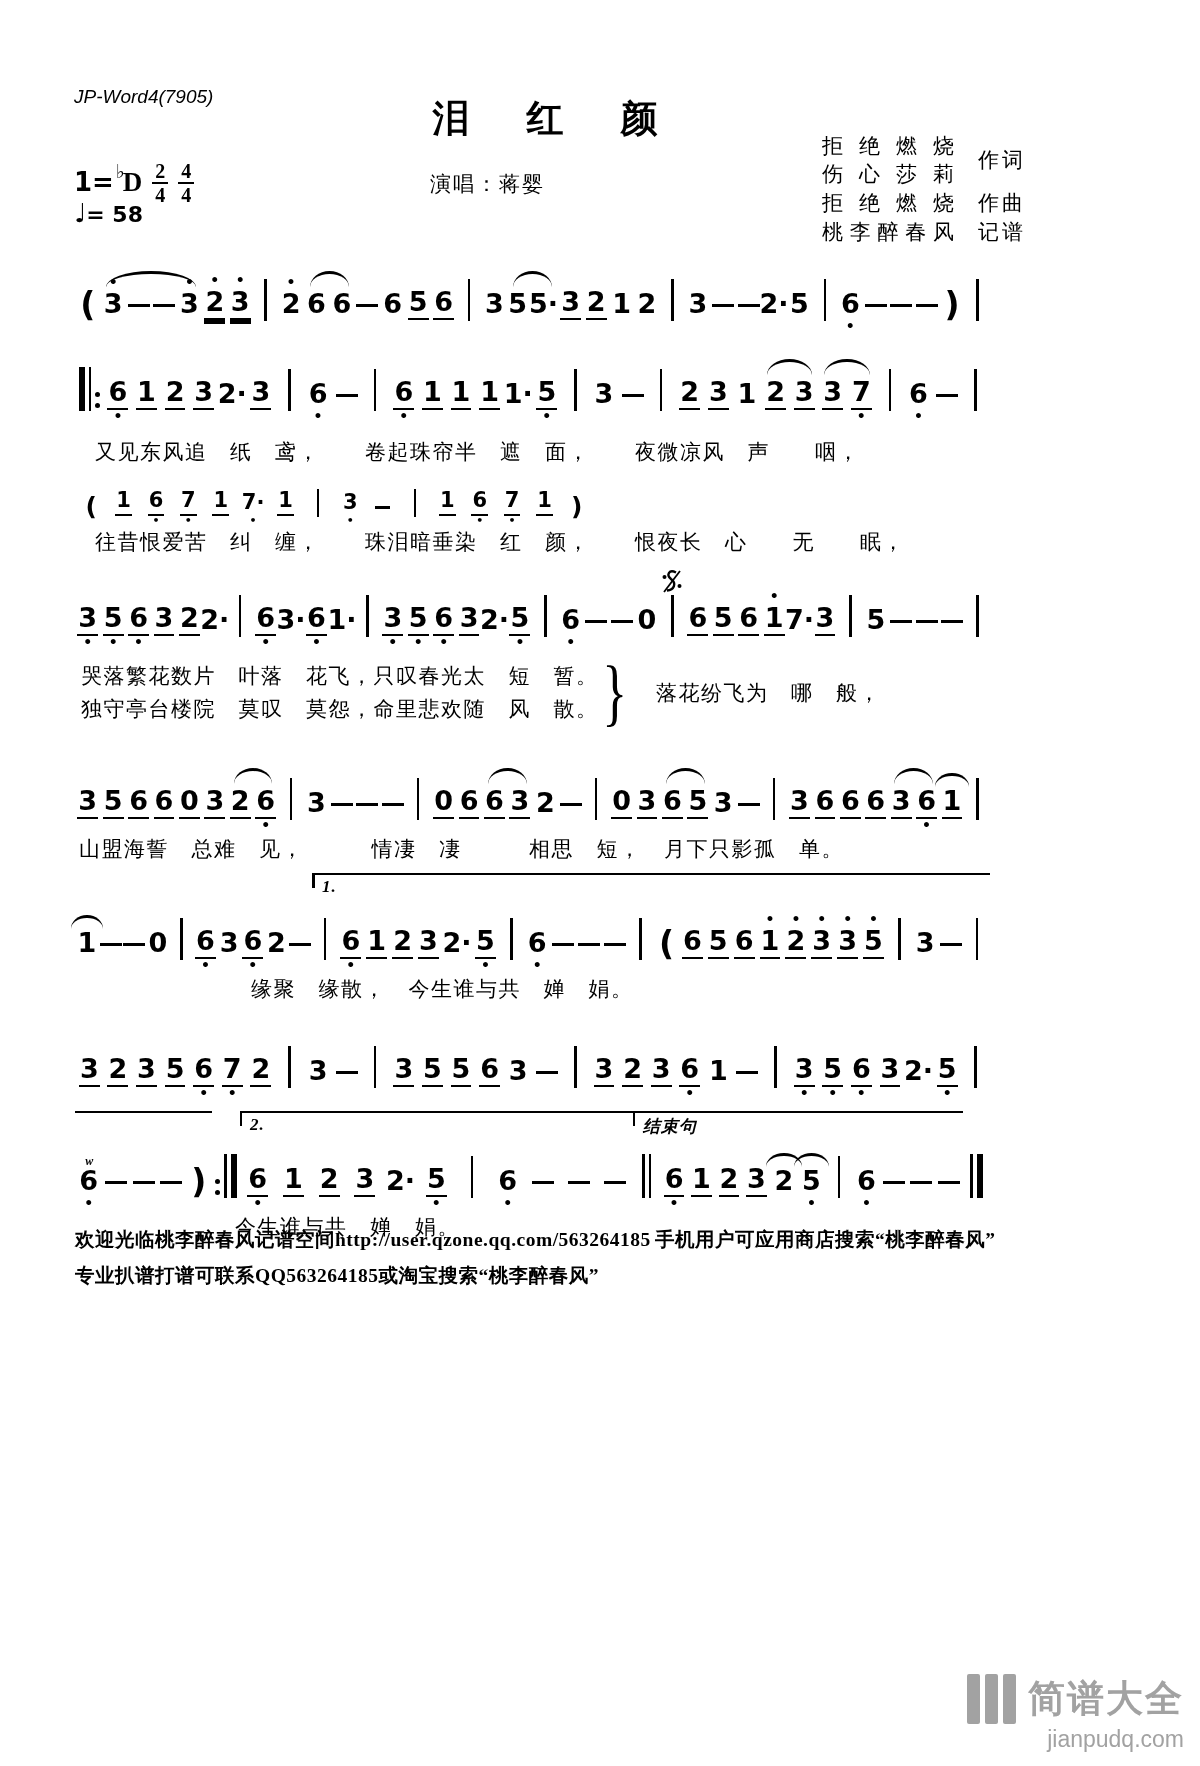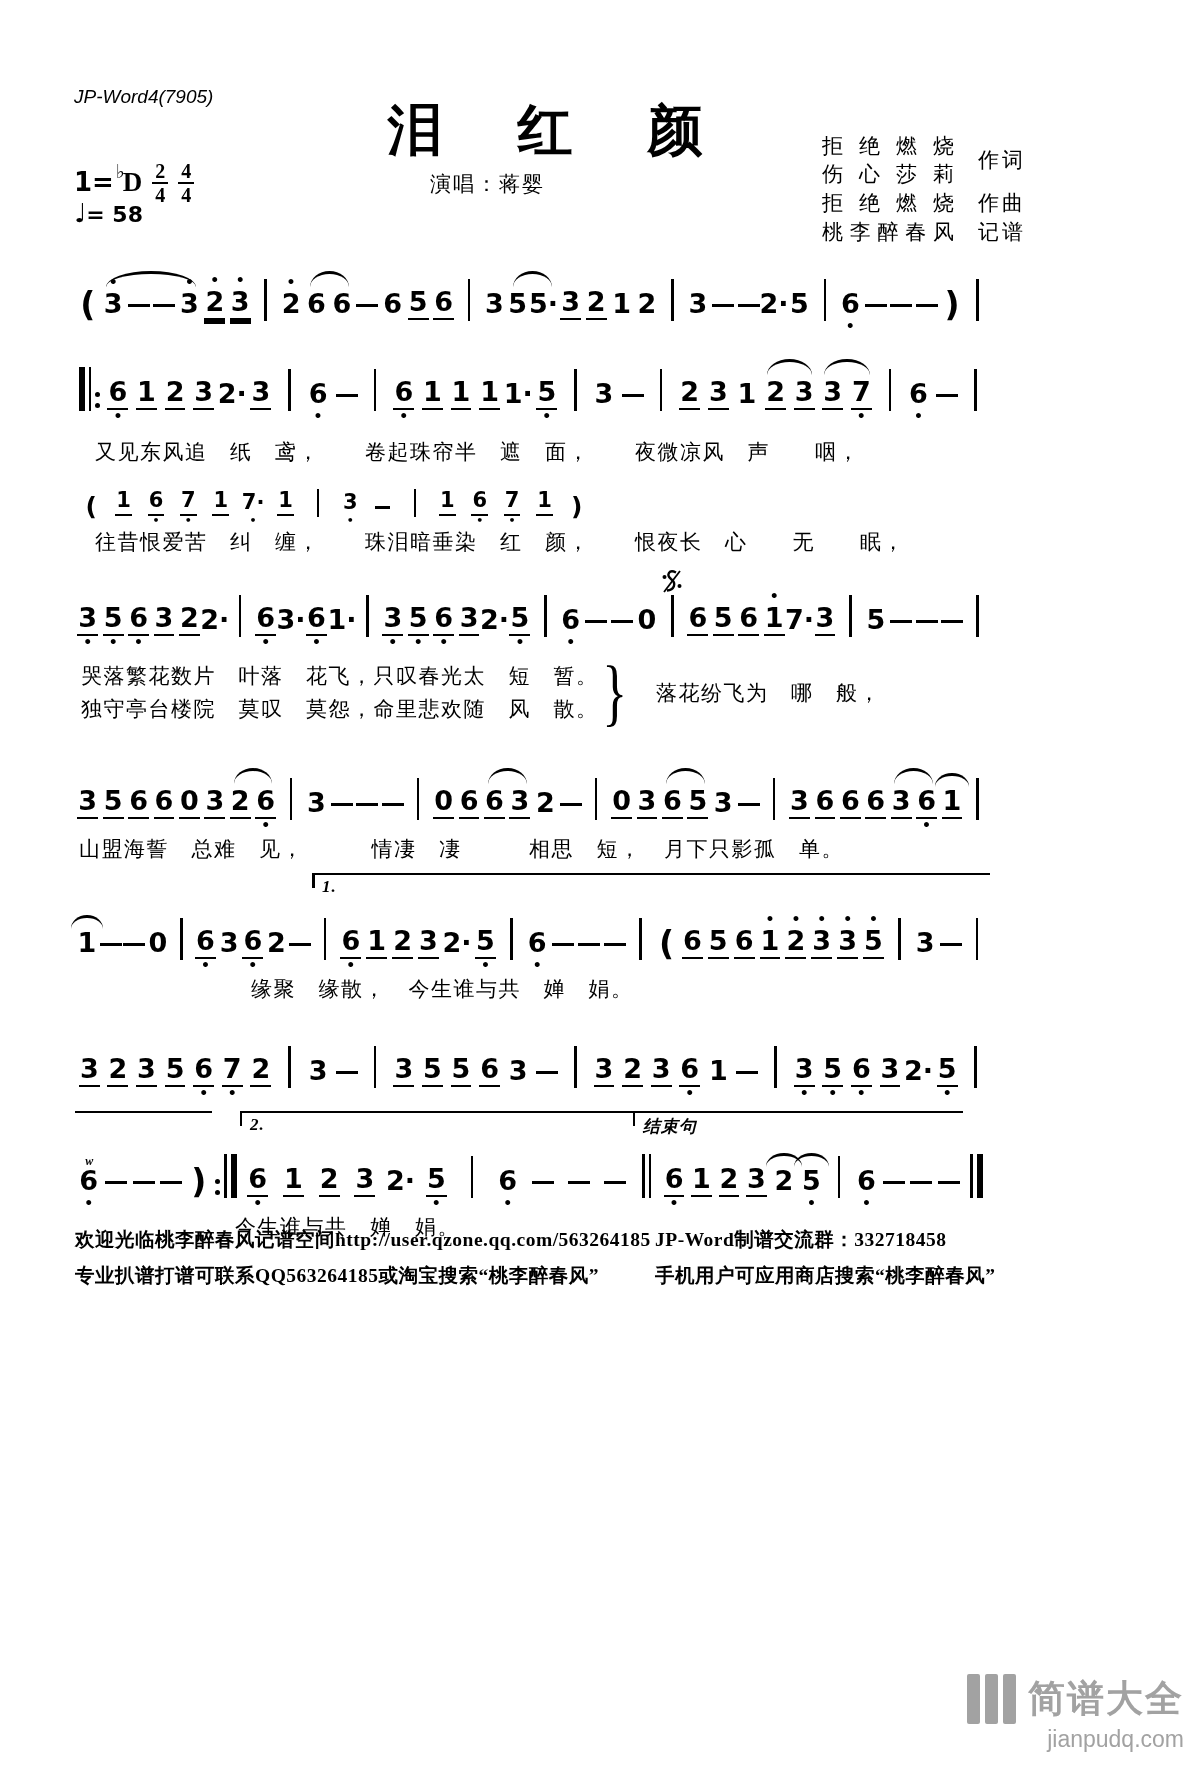--- a/index.html
+++ b/index.html
@@ -2,21 +2,21 @@
 <html><head>
 <meta charset="utf-8">
 <style>
   html,body{margin:0;padding:0;background:#fff;}
   body{width:1200px;height:1766px;position:relative;overflow:hidden;
        font-family:"Liberation Serif",serif;color:#000;}
 
   
   .watermark{position:absolute;left:74px;top:86px;font:italic 19px "Liberation Sans",sans-serif;}
   .title{position:absolute;left:0;top:94px;width:1100px;text-align:center;
-         font-size:55px;font-weight:bold;letter-spacing:10px;}
+         font-size:37px;font-weight:bold;letter-spacing:10px;}
   .singer{position:absolute;left:430px;top:170px;font-size:21px;letter-spacing:2px;}
   .keysig{position:absolute;left:74px;top:160px;display:flex;align-items:center;gap:10px;
           font-family:"DejaVu Sans",sans-serif;font-weight:bold;}
   .keysig .k1{font-size:26px;}
   .keysig .flat{font-size:19px;position:relative;top:-7px;margin:0 -2px 0 2px;}
   .keysig .kd{font-size:27px;font-family:"Liberation Serif",serif;}
   .frac{display:inline-flex;flex-direction:column;align-items:center;line-height:1;
         font-family:"Liberation Serif",serif;font-size:20px;}
   .frac b{padding:1px 3px;}
   .frac b:first-child{border-bottom:2px solid #000;}
@@ -1339,21 +1339,20 @@
     <span>今生谁与共　婵　娟。</span>
   </div>
 </div>
 
 <div class="footer">
   <div class="fcol-left">
     <div>欢迎光临桃李醉春风记谱空间http://user.qzone.qq.com/563264185</div>
     <div>专业扒谱打谱可联系QQ563264185或淘宝搜索“桃李醉春风”</div>
   </div>
   <div class="fcol-right">
-    <div>JP-Word制谱交流群：332718458</div>
     <div>手机用户可应用商店搜索“桃李醉春风”</div>
   </div>
 </div>
 
 <div class="logo">
   <div class="logo-row">
     <div class="piano-icon">
         <i></i>
         <i></i>
         <i></i>

